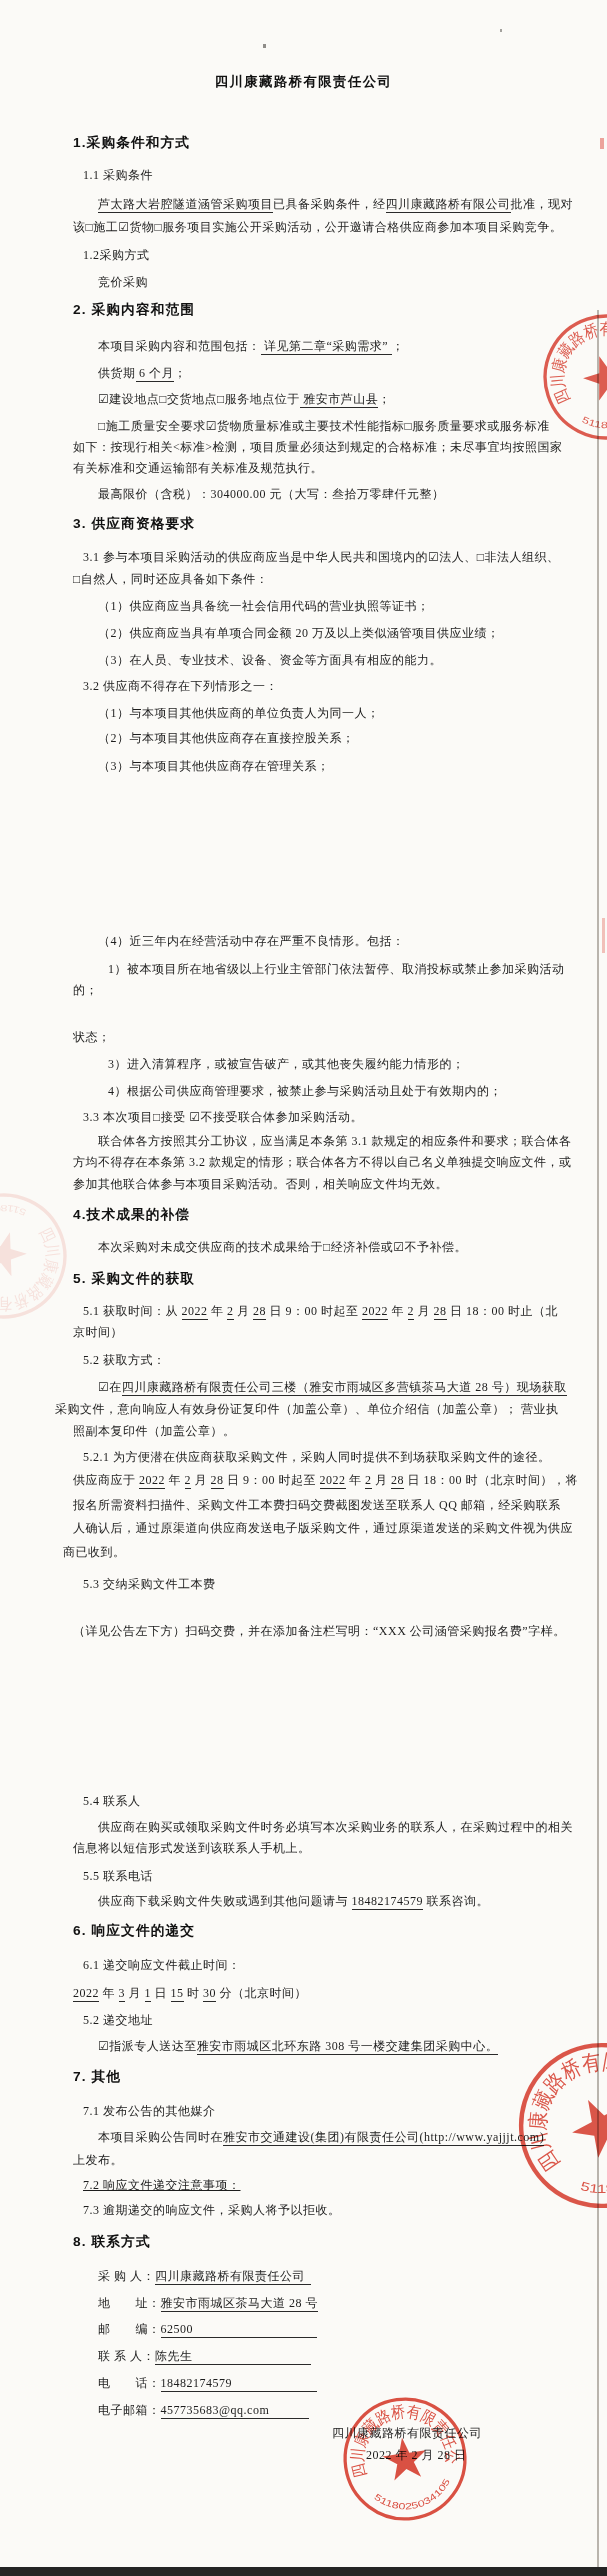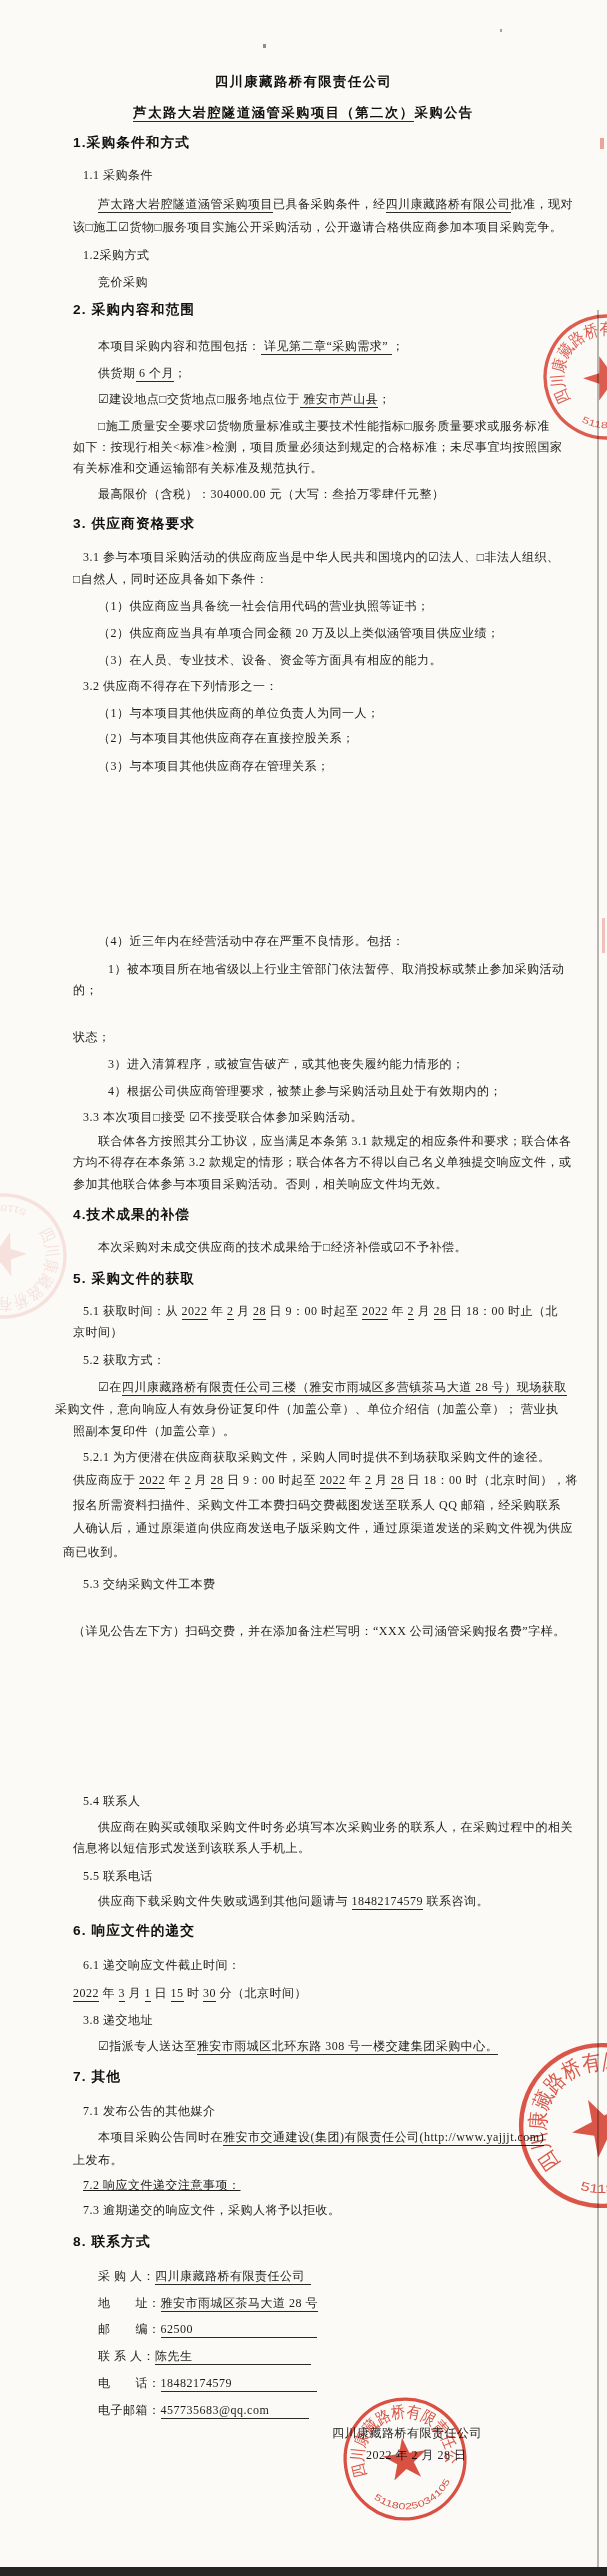--- a/index.html
+++ b/index.html
@@ -12,21 +12,20 @@
   .u{border-bottom:0.9px solid #2a2a2a;padding-bottom:0.8px;}
   .field{display:inline-block;border-bottom:0.9px solid #2a2a2a;min-width:156px;padding-bottom:0.8px;}
   .artifact{position:absolute;}
   .seal-svg{position:absolute;mix-blend-mode:multiply;pointer-events:none;}
 </style>
 </head>
 <body>
 
 <div class="page" id="page" style="background: rgb(251, 250, 247);">
     <div class="line t ctr" style="top: 74px;"><span>四川康藏路桥有限责任公司</span></div>
-    <div class="line t ctr" style="top: 105px;"><span class="u">芦太路大岩腔隧道涵管采购项目（第二次）</span><span>采购公告</span></div>
     <div class="line h" style="top: 135px; left: 73px;"><span>1.采购条件和方式</span></div>
     <div class="line b" style="top: 168px; left: 83px;"><span>1.1 采购条件</span></div>
     <div class="line b" style="top: 197px; left: 98px;"><span class="u">芦太路大岩腔隧道涵管采购项目</span><span>已具备采购条件，经</span><span class="u">四川康藏路桥有限公司</span><span>批准，现对</span></div>
     <div class="line b" style="top: 220px; left: 73px;"><span>该□施工☑货物□服务项目实施公开采购活动，公开邀请合格供应商参加本项目采购竞争。</span></div>
     <div class="line b" style="top: 248px; left: 83px;"><span>1.2采购方式</span></div>
     <div class="line b" style="top: 275px; left: 98px;"><span>竞价采购</span></div>
     <div class="line h" style="top: 302px; left: 73px;"><span>2. 采购内容和范围</span></div>
     <div class="line b" style="top: 339px; left: 98px;"><span>本项目采购内容和范围包括：</span><span class="u"> 详见第二章“采购需求” </span><span>；</span></div>
     <div class="line b" style="top: 366px; left: 98px;"><span>供货期</span><span class="u"> 6 个月</span><span>；</span></div>
     <div class="line b" style="top: 392px; left: 98px;"><span>☑建设地点□交货地点□服务地点位于</span><span class="u"> 雅安市芦山县</span><span>；</span></div>
@@ -71,21 +70,21 @@
     <div class="line b" style="top: 1577px; left: 83px;"><span>5.3 交纳采购文件工本费</span></div>
     <div class="line b" style="top: 1624px; left: 73px;"><span>（详见公告左下方）扫码交费，并在添加备注栏写明：“XXX 公司涵管采购报名费”字样。</span></div>
     <div class="line b" style="top: 1794px; left: 83px;"><span>5.4 联系人</span></div>
     <div class="line b" style="top: 1820px; left: 98px;"><span>供应商在购买或领取采购文件时务必填写本次采购业务的联系人，在采购过程中的相关</span></div>
     <div class="line b" style="top: 1841px; left: 73px;"><span>信息将以短信形式发送到该联系人手机上。</span></div>
     <div class="line b" style="top: 1869px; left: 83px;"><span>5.5 联系电话</span></div>
     <div class="line b" style="top: 1894px; left: 98px;"><span>供应商下载采购文件失败或遇到其他问题请与 </span><span class="u">18482174579</span><span> 联系咨询。</span></div>
     <div class="line h" style="top: 1923px; left: 73px;"><span>6.  响应文件的递交</span></div>
     <div class="line b" style="top: 1958px; left: 83px;"><span>6.1 递交响应文件截止时间：</span></div>
     <div class="line b" style="top: 1986px; left: 73px;"><span class="u">2022</span><span> 年 </span><span class="u">3</span><span> 月 </span><span class="u">1</span><span> 日 </span><span class="u">15</span><span> 时 </span><span class="u">30</span><span> 分（北京时间）</span></div>
-    <div class="line b" style="top: 2013px; left: 83px;"><span>3.8 递交地址</span></div>
+    <div class="line b" style="top: 2013px; left: 83px;"><span>5.2 递交地址</span></div>
     <div class="line b" style="top: 2039px; left: 98px;"><span>☑指派专人送达至</span><span class="u">雅安市雨城区北环东路 308 号一楼交建集团采购中心。</span></div>
     <div class="line h" style="top: 2069px; left: 73px;"><span>7.  其他</span></div>
     <div class="line b" style="top: 2104px; left: 83px;"><span>7.1 发布公告的其他媒介</span></div>
     <div class="line b" style="top: 2130px; left: 98px;"><span>本项目采购公告同时在</span><span class="u">雅安市交通建设(集团)有限责任公司(http://www.yajjjt.com)</span></div>
     <div class="line b" style="top: 2153px; left: 73px;"><span>上发布。</span></div>
     <div class="line b" style="top: 2178px; left: 83px; text-decoration: underline;"><span>7.2 响应文件递交注意事项：</span></div>
     <div class="line b" style="top: 2203px; left: 83px;"><span>7.3 逾期递交的响应文件，采购人将予以拒收。</span></div>
     <div class="line h" style="top: 2234px; left: 73px;"><span>8.  联系方式</span></div>
     <div class="line b" style="top: 2269px; left: 98px;"><span>采 购 人：</span><span class="field" style="min-width: 156px;">四川康藏路桥有限责任公司</span></div>
     <div class="line b" style="top: 2296px; left: 98px;"><span>地　　址：</span><span class="field" style="min-width: 156px;">雅安市雨城区茶马大道 28 号</span></div>

